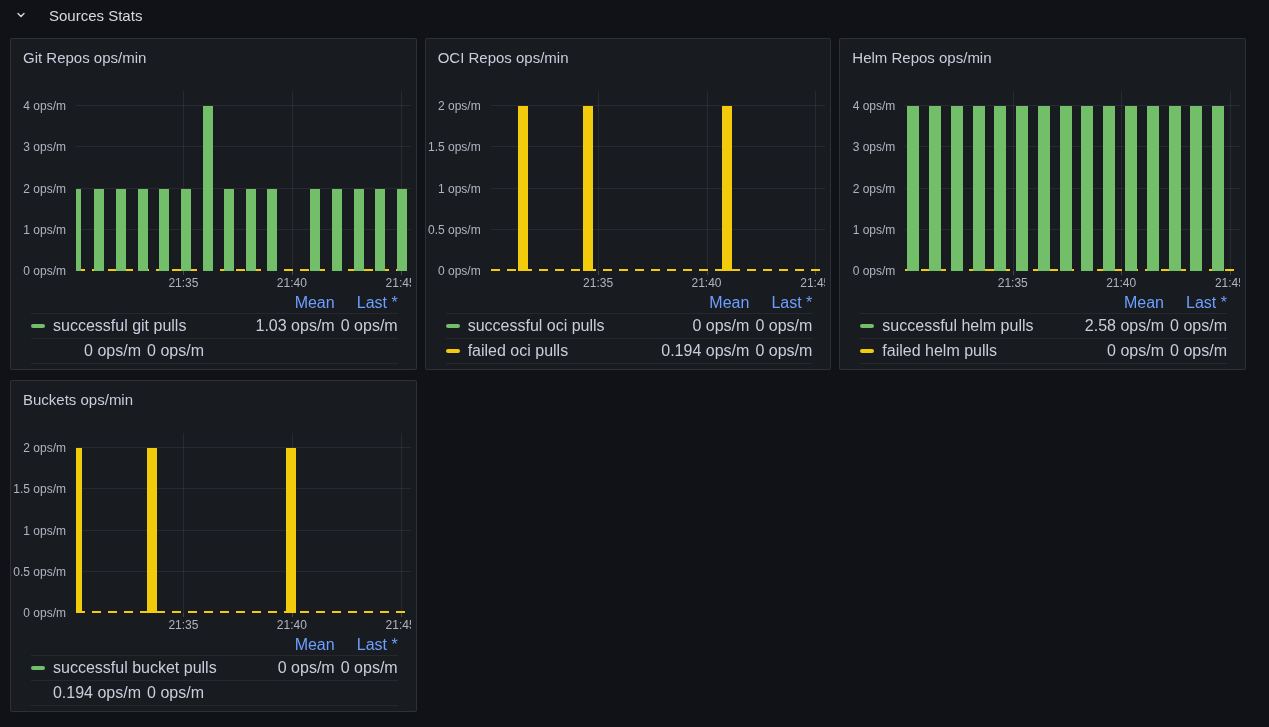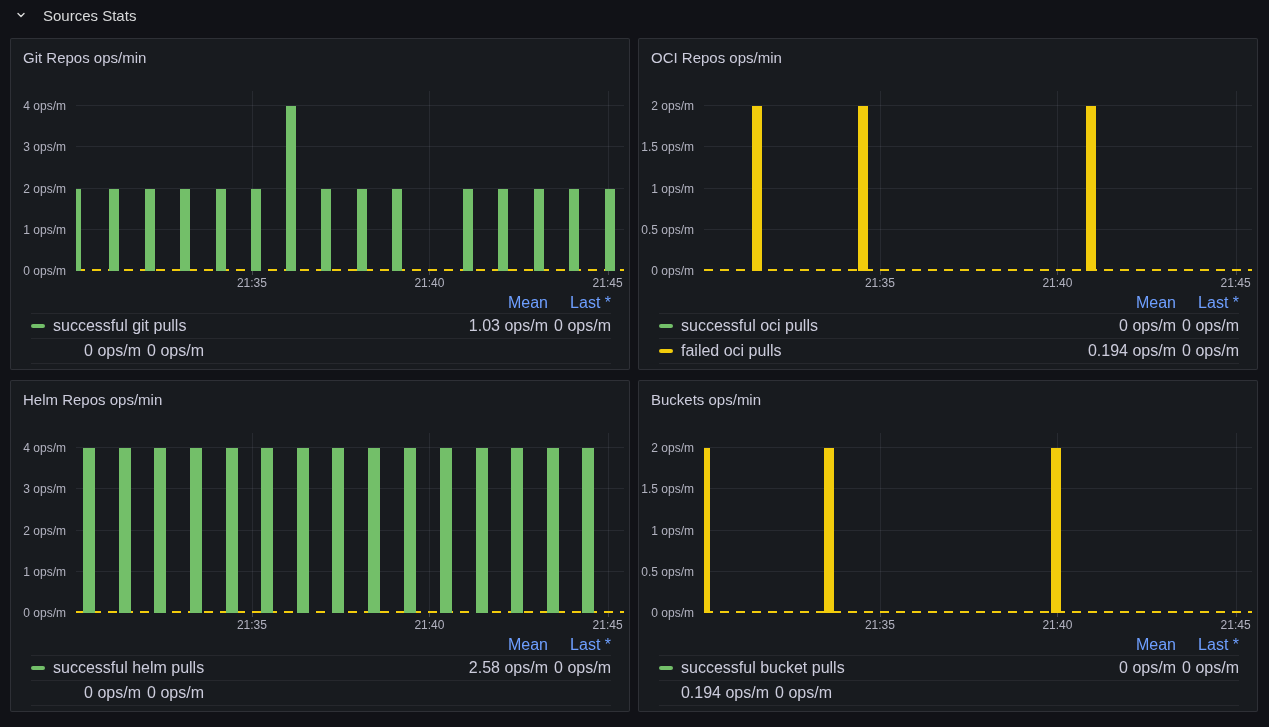--- a/index.html
+++ b/index.html
@@ -3,29 +3,29 @@
 <meta charset="utf-8">
 <style>
   html,body { margin:0; padding:0; }
   body {
     width:1269px; height:727px; overflow:hidden;
     background:#111217;
     font-family:"Liberation Sans", sans-serif;
     -webkit-font-smoothing:antialiased;
   }
   .section-header {
-    height:30px; display:flex; align-items:center; gap:16px;
+    height:30px; display:flex; align-items:center; gap:22px;
     padding-left:15px; color:#d8d9da; font-size:15px; font-weight:500;
     cursor:pointer; user-select:none;
   }
   .chev { display:flex; align-items:center; }
   .grid {
-    display:grid; grid-template-columns:1fr 1fr;
+    display:grid; grid-template-columns:1fr 1fr 1fr;
     column-gap:8px; row-gap:10px;
-    margin:8px 11px 0 10px;
+    margin:8px 23px 0 10px;
     grid-auto-rows:332px;
   }
   .panel {
     background:#181b1f;
     border:1px solid rgba(204,204,220,0.12);
     border-radius:2px;
     box-sizing:border-box;
     overflow:hidden;
   }
   .panel-title {
@@ -251,20 +251,24 @@
       </div>
     <div class="lg-row">
           <div class="lg-label-wrap">
             <div class="swatch" style="background: rgb(115, 191, 105);"></div>
             <div class="series-label">successful helm pulls</div>
           </div>
           <div class="col-mean">2.58 ops/m</div>
           <div class="col-last">0 ops/m</div>
         </div>
         <div class="lg-row">
+          <div class="lg-label-wrap">
+            <div class="swatch" style="background: rgb(242, 204, 12);"></div>
+            <div class="series-label">failed helm pulls</div>
+          </div>
           <div class="col-mean">0 ops/m</div>
           <div class="col-last">0 ops/m</div>
         </div>
       </div>
   </div>
 
   <div class="panel">
     <div class="panel-title">Buckets ops/min</div>
     <div class="chart-row">
       <div class="y-axis">

